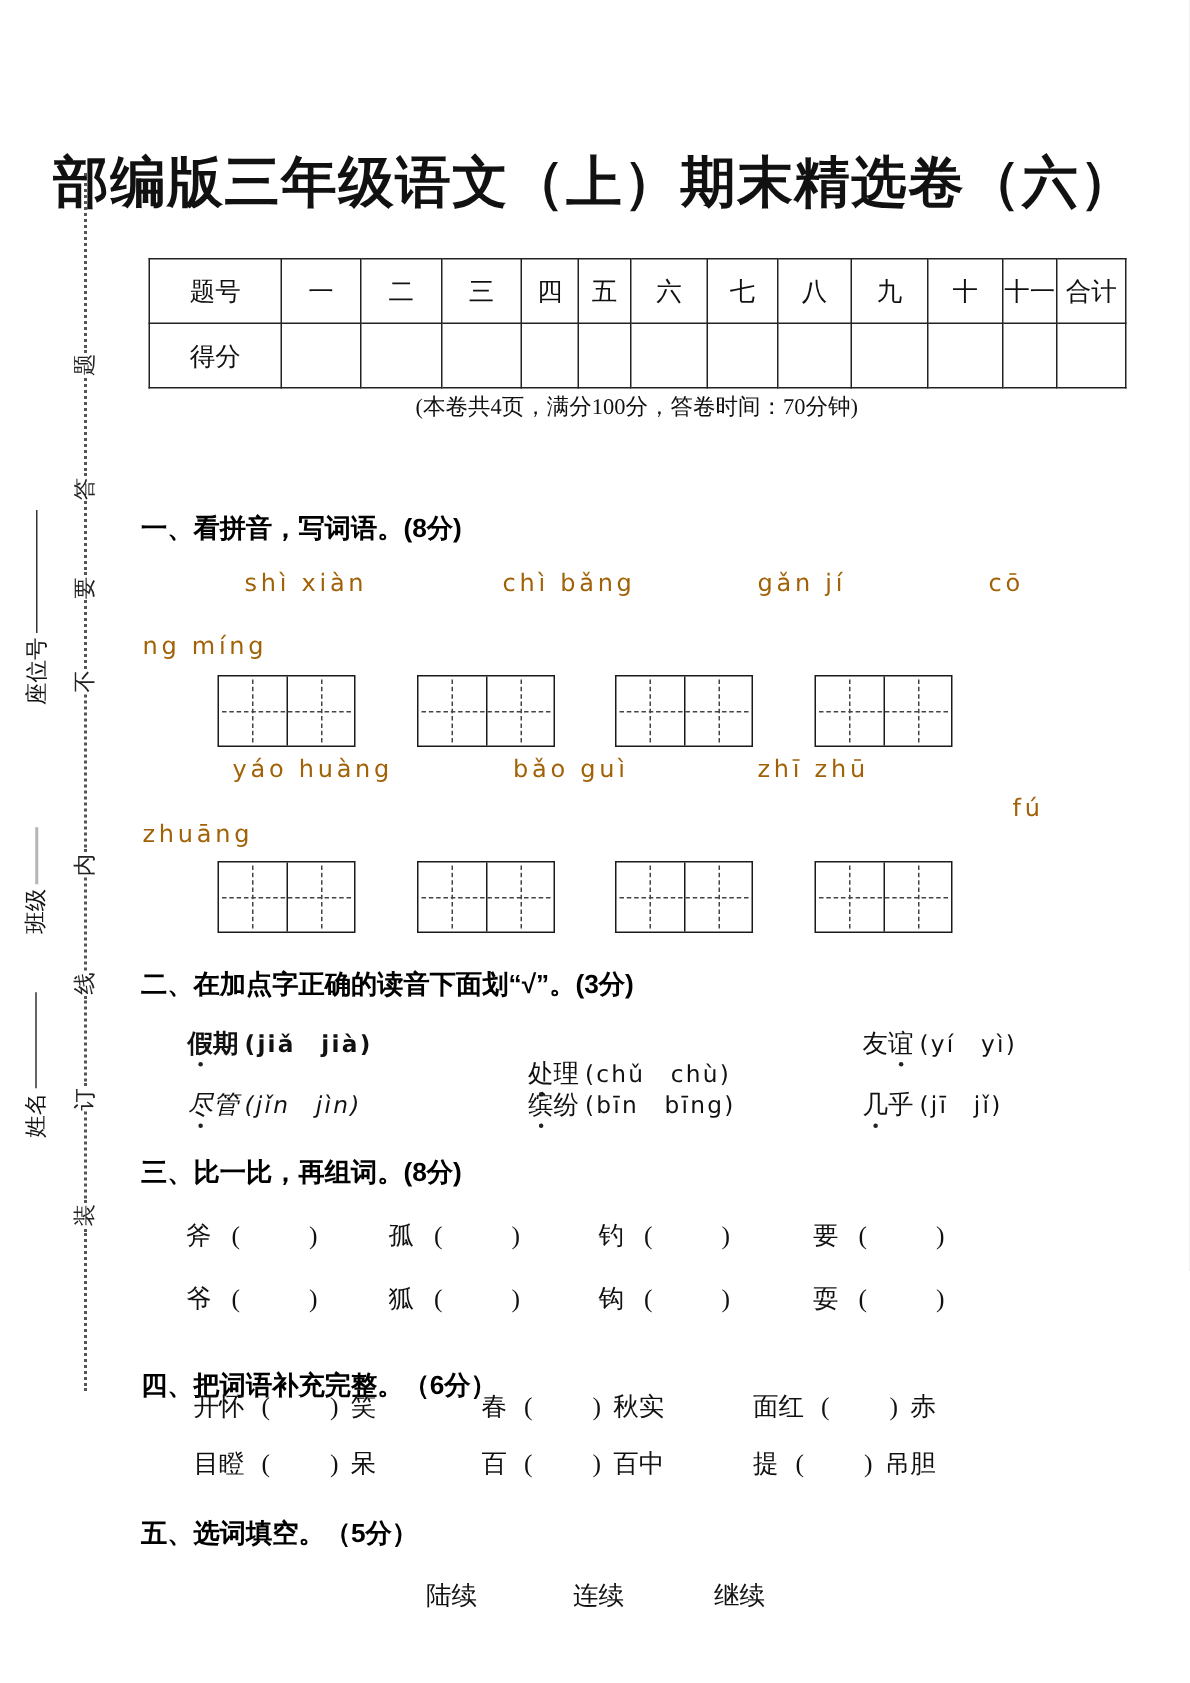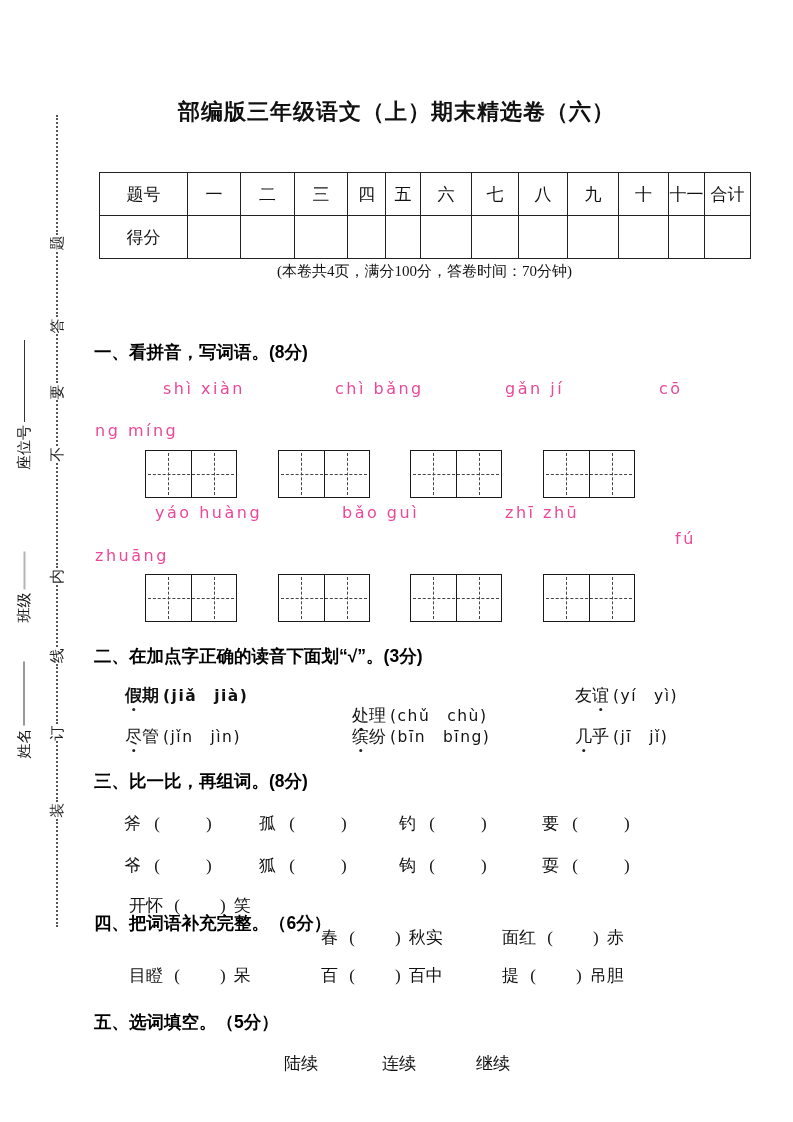--- a/index.html
+++ b/index.html
@@ -16,21 +16,21 @@
   .bind-line{height:24px;font-size:15px;color:#222;}
   .bind-seg{flex-basis:0;border-top:2px dotted #555;height:0;align-self:center;}
   .bind-ch{flex:none;padding:0 1px;line-height:1;}
   .field{height:24px;font-size:15px;white-space:nowrap;}
   .blank{display:inline-block;height:1px;margin-left:3px;}
   .blank.dark{border-bottom:1.6px solid #333;}
   .blank.gray{border-bottom:2px solid #b5b5b5;}
   
   .title{
     position:absolute;top:97px;left:0;width:100%;text-align:center;
-    font-size:22px;font-weight:700;letter-spacing:1px;
+    font-size:37px;font-weight:700;letter-spacing:1px;
     font-family:"Liberation Sans","DejaVu Sans",sans-serif;
   }
   table.score{
     position:absolute;left:99px;top:172px;width:651px;
     border-collapse:collapse;table-layout:fixed;
   }
   table.score td{
     border:1.6px solid #222;height:42px;text-align:center;
     font-size:17px;padding:0;
   }
@@ -39,21 +39,21 @@
     font-size:15px;color:#111;
   }
   
   .abs{position:absolute;white-space:nowrap;}
   .head{
     font-size:17.5px;font-weight:700;color:#000;
     font-family:"Liberation Sans","DejaVu Sans",sans-serif;
   }
   .py{
     font-family:"DejaVu Sans",sans-serif;font-size:16px;
-    letter-spacing:2.5px;color:#ec4899;
+    letter-spacing:2.5px;color:#a16207;
   }
   .body-t{font-size:17px;color:#111;}
   
   .tg{position:absolute;width:92px;height:48px;border:1.6px solid #1a1a1a;display:flex;box-sizing:border-box;}
   .tc{flex:1;position:relative;border-right:1.6px solid #1a1a1a;}
   .tc:last-child{border-right:none;}
   .tc::before{content:"";position:absolute;left:50%;top:2px;bottom:2px;border-left:1.3px dashed #444;}
   .tg::after{content:"";position:absolute;left:2px;right:2px;top:50%;border-top:1.3px dashed #444;}
   
   .zi{position:relative;display:inline-block;}
@@ -210,21 +210,21 @@
 
   <div class="abs body-t" style="left:125px;top:684px;font-weight:bold;">
     <span class="zi dot">假</span><span class="zi">期</span><span class="py2">(jiǎ　jià)</span>
   </div>
   <div class="abs body-t" style="left:352px;top:684px;margin-top:20px;">
     <span class="zi dot">处</span><span class="zi">理</span><span class="py2">(chǔ　chù)</span>
   </div>
   <div class="abs body-t" style="left:575px;top:684px;">
     <span class="zi">友</span><span class="zi dot">谊</span><span class="py2">(yí　yì)</span>
   </div>
-  <div class="abs body-t" style="left:125px;top:725px;">
+  <div class="abs body-t" style="left:125px;top:725px;font-style:italic;">
     <span class="zi dot">尽</span><span class="zi">管</span><span class="py2">(jǐn　jìn)</span>
   </div>
   <div class="abs body-t" style="left:352px;top:725px;">
     <span class="zi dot">缤</span><span class="zi">纷</span><span class="py2">(bīn　bīng)</span>
   </div>
   <div class="abs body-t" style="left:575px;top:725px;">
     <span class="zi dot">几</span><span class="zi">乎</span><span class="py2">(jī　jǐ)</span>
   </div>
 
   <div class="abs head" style="left:94px;top:769px;">三、比一比，再组词。(8分)</div>
@@ -258,21 +258,21 @@
     <span>钩</span>
     <span style="margin-left:9px;">(</span><span class="gap" style="width:46px;"></span><span>)</span>
   </div>
   <div class="abs body-t" style="left:542px;top:854px;">
     <span>耍</span>
     <span style="margin-left:9px;">(</span><span class="gap" style="width:46px;"></span><span>)</span>
   </div>
 
   <div class="abs head" style="left:94px;top:889px;margin-top:22px;">四、把词语补充完整。（6分）</div>
 
-  <div class="abs body-t" style="left:129px;top:894px;">
+  <div class="abs body-t" style="left:129px;top:926px;">
     <span>开怀</span>
     <span style="margin-left:7px;">(</span><span class="gap" style="width:40px;"></span><span>)</span>
     <span style="margin-left:4px;">笑</span>
   </div>
   <div class="abs body-t" style="left:321px;top:926px;">
     <span>春</span>
     <span style="margin-left:7px;">(</span><span class="gap" style="width:40px;"></span><span>)</span>
     <span style="margin-left:4px;">秋实</span>
   </div>
   <div class="abs body-t" style="left:502px;top:926px;">

